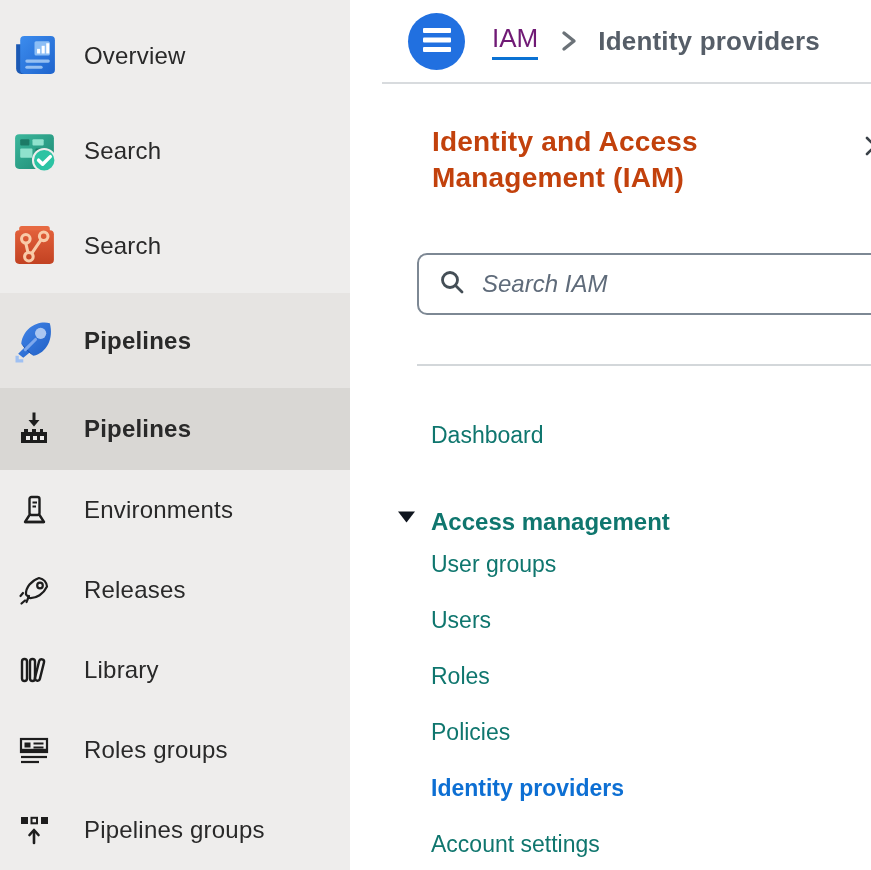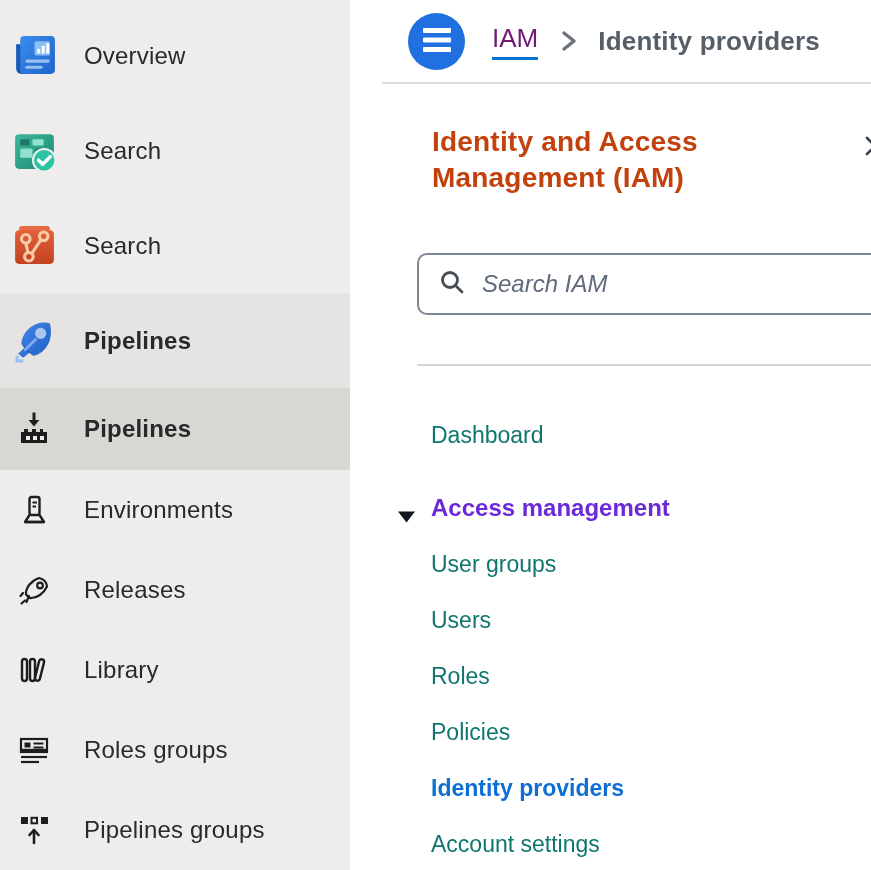--- a/index.html
+++ b/index.html
@@ -74,21 +74,21 @@
 
   .panel-divider {
     position:absolute; left:35px; right:0; top:278px; height:2px; background:#d3d7da;
   }
 
   .iam-nav { position:absolute; left:0; right:0; top:321px; list-style:none; }
   .iam-nav li {
     position:relative; height:56px; display:flex; align-items:center;
     padding-left:49px; font-size:23px; color:#0f766e; cursor:pointer;
   }
-  .iam-nav li.group { font-size:24px; font-weight:700; color:#6d28d9; margin-top:17px; }
+  .iam-nav li.group { font-size:24px; font-weight:700; color:#0f766e; margin-top:17px;align-items:flex-end; }
   .iam-nav li.active { color:#0d6fd3; font-weight:700; }
   .iam-nav .caret { position:absolute; left:15px; top:50%; margin-top:-6px; width:19px; height:14px; }
 </style>
 </head>
 <body>
 
 <nav class="dv-sidebar">
 
   <div class="dv-item hub">
     <span class="dv-icon">

